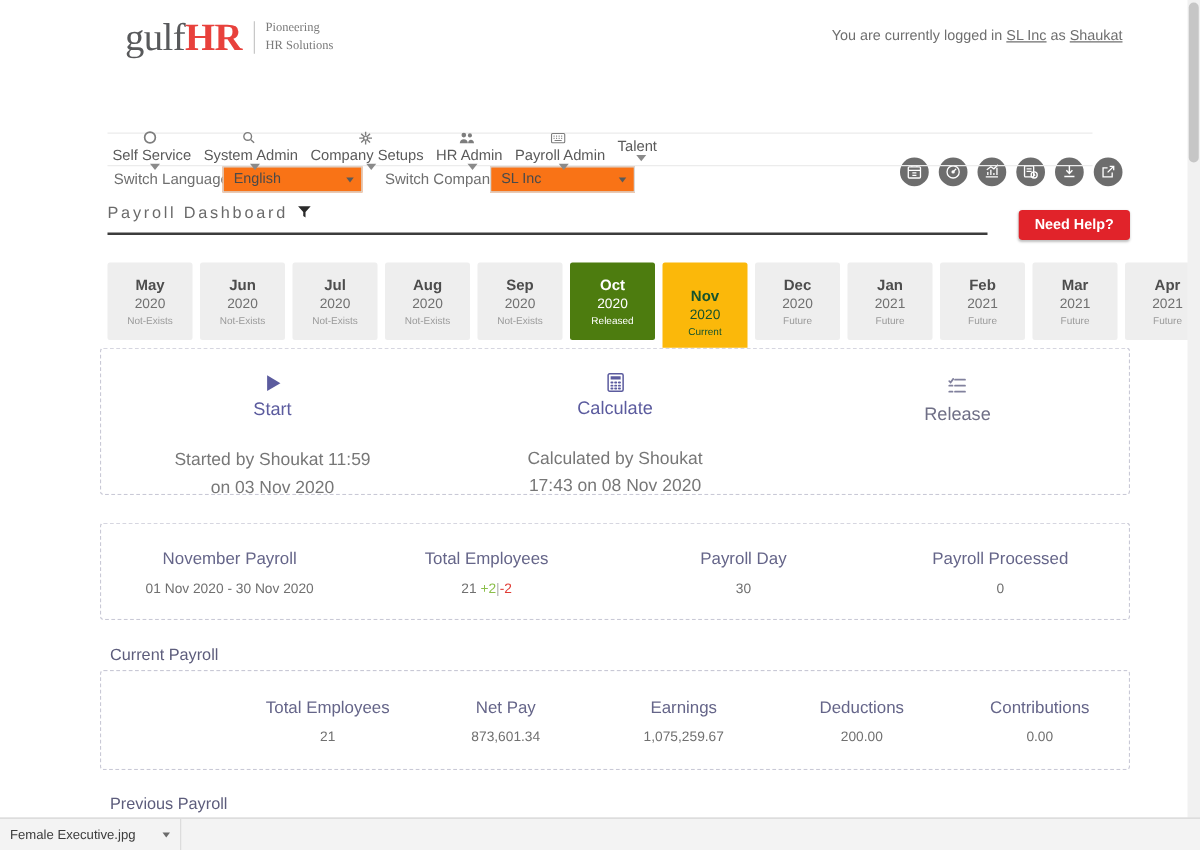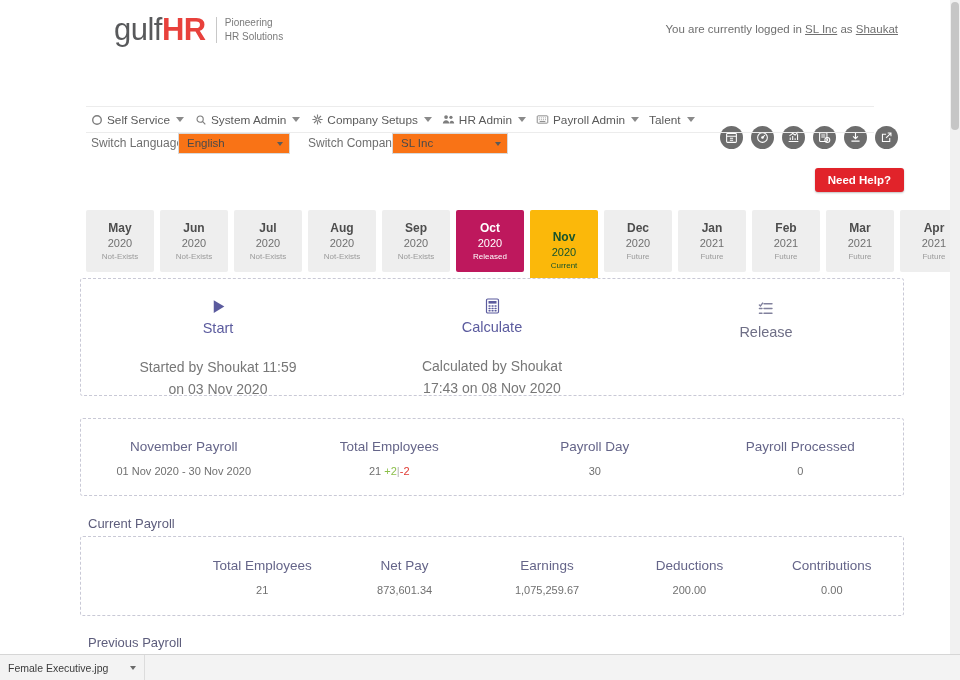--- a/index.html
+++ b/index.html
@@ -7,21 +7,21 @@
     width: 960px; height: 680px;
     background: #ffffff;
     font-family: "Liberation Sans", sans-serif;
     color: #4a4a4a;
     overflow: hidden;
   }
   .page { position: relative; width: 960px; height: 680px; background: #fff; }
 
   
   .header { position: relative; height: 62px; }
-  .logo { position: absolute; left: 114px; top: 14px; display: flex; align-items: center; }
+  .logo { position: absolute; left: 100px; top: 14px; display: flex; align-items: center; font-family: Liberation Serif, serif; }
   .logo-text { font-size: 31px; font-weight: 400; letter-spacing: -0.5px; line-height: 1; }
   .logo-gulf { color: #58595b; }
   .logo-hr { color: #e8413c; font-weight: 700; }
   .logo-div { width: 1px; height: 26px; background: #c8c8c8; margin: 0 8px 0 10px; }
   .logo-tag { font-size: 10px; color: #7a7a7a; line-height: 1.35; }
 
   .login-line { position: absolute; right: 62px; top: 23px; font-size: 11.5px; color: #6f6f6f; white-space: nowrap; }
   .login-line a { color: #6f6f6f; text-decoration: underline; }
 
   
@@ -47,21 +47,21 @@
     display: flex; align-items: center; justify-content: center; color: #fff;
   }
   .circ svg { display: block; }
 
   
   .navbar {
     position: absolute; left: 86px; right: 86px; top: 106px; height: 27px;
     border-top: 1px solid #ececec; border-bottom: 1px solid #ececec;
     display: flex; align-items: center; gap: 2px;
   }
-  .nav-item { display: flex; align-items: center; font-size: 11.8px; color: #5a5a5a; padding: 0 4px; white-space: nowrap; }
+  .nav-item { display: flex; align-items: center; font-size: 11.8px; color: #5a5a5a; padding: 0 4px; white-space: nowrap; flex-direction: column; }
   .nav-ico { width: 14px; height: 14px; margin-right: 3px; display: flex; align-items: center; justify-content: center; color: #7d7d7d; }
   .nav-caret {
     margin-left: 6px; width: 0; height: 0; border-left: 4px solid transparent;
     border-right: 4px solid transparent; border-top: 5px solid #8a8a8a;
   }
 
   
   .title-wrap { position: absolute; left: 86px; right: 170px; top: 162px; }
   .page-title { font-size: 13px; letter-spacing: 2.2px; color: #6a6a6a; padding-bottom: 9px; display: flex; align-items: center; }
   .funnel { margin-left: 8px; color: #2b2b2b; display: inline-flex; }
@@ -77,21 +77,21 @@
   
   .months { position: absolute; left: 86px; top: 210px; display: flex; gap: 6px; }
   .mtile {
     width: 68px; height: 62px; background: #eeeeee; border-radius: 2px;
     display: flex; flex-direction: column; align-items: center; justify-content: center;
     cursor: pointer;
   }
   .mtile .m { font-size: 12px; font-weight: 700; color: #4d4d4d; line-height: 1.35; }
   .mtile .y { font-size: 11px; color: #707070; line-height: 1.4; }
   .mtile .s { font-size: 8px; color: #9a9a9a; line-height: 1.4; }
-  .mtile.released { background: #be185d; }
+  .mtile.released { background: #4d7c0f; }
   .mtile.released .m, .mtile.released .y, .mtile.released .s { color: #ffffff; }
   .mtile.current { background: #fbb80a; }
   .mtile.current .m, .mtile.current .y, .mtile.current .s { color: #14532d; }
 
   
   .dashed-card {
     position: absolute; border: 1px dashed #c9c9d6; border-radius: 3px; background: #fff;
   }
   .actions { left: 80px; right: 56px; top: 278px; height: 118px; }
   .actions-inner { display: flex; height: 100%; }
@@ -273,20 +273,31 @@
         </span>
         <span>Payroll Admin</span>
         <span class="nav-caret"></span>
       </div>
       <div class="nav-item">
         <span>Talent</span>
         <span class="nav-caret"></span>
       </div>
     </div>
 
+    <div class="title-wrap">
+      <div class="page-title">
+        <span>Payroll Dashboard</span>
+        <span class="funnel">
+          <svg width="11" height="11" viewBox="0 0 12 12" fill="#2b2b2b">
+              <path d="M0.5 1h11L7 6.2V11L5 9.6V6.2z"></path>
+            </svg>
+        </span>
+      </div>
+      <div class="title-rule"></div>
+    </div>
 
     <button class="need-help">Need Help?</button>
 
     <div class="months">
       <div class="mtile">
         <div class="m">May</div>
         <div class="y">2020</div>
         <div class="s">Not-Exists</div>
       </div>
       <div class="mtile">

